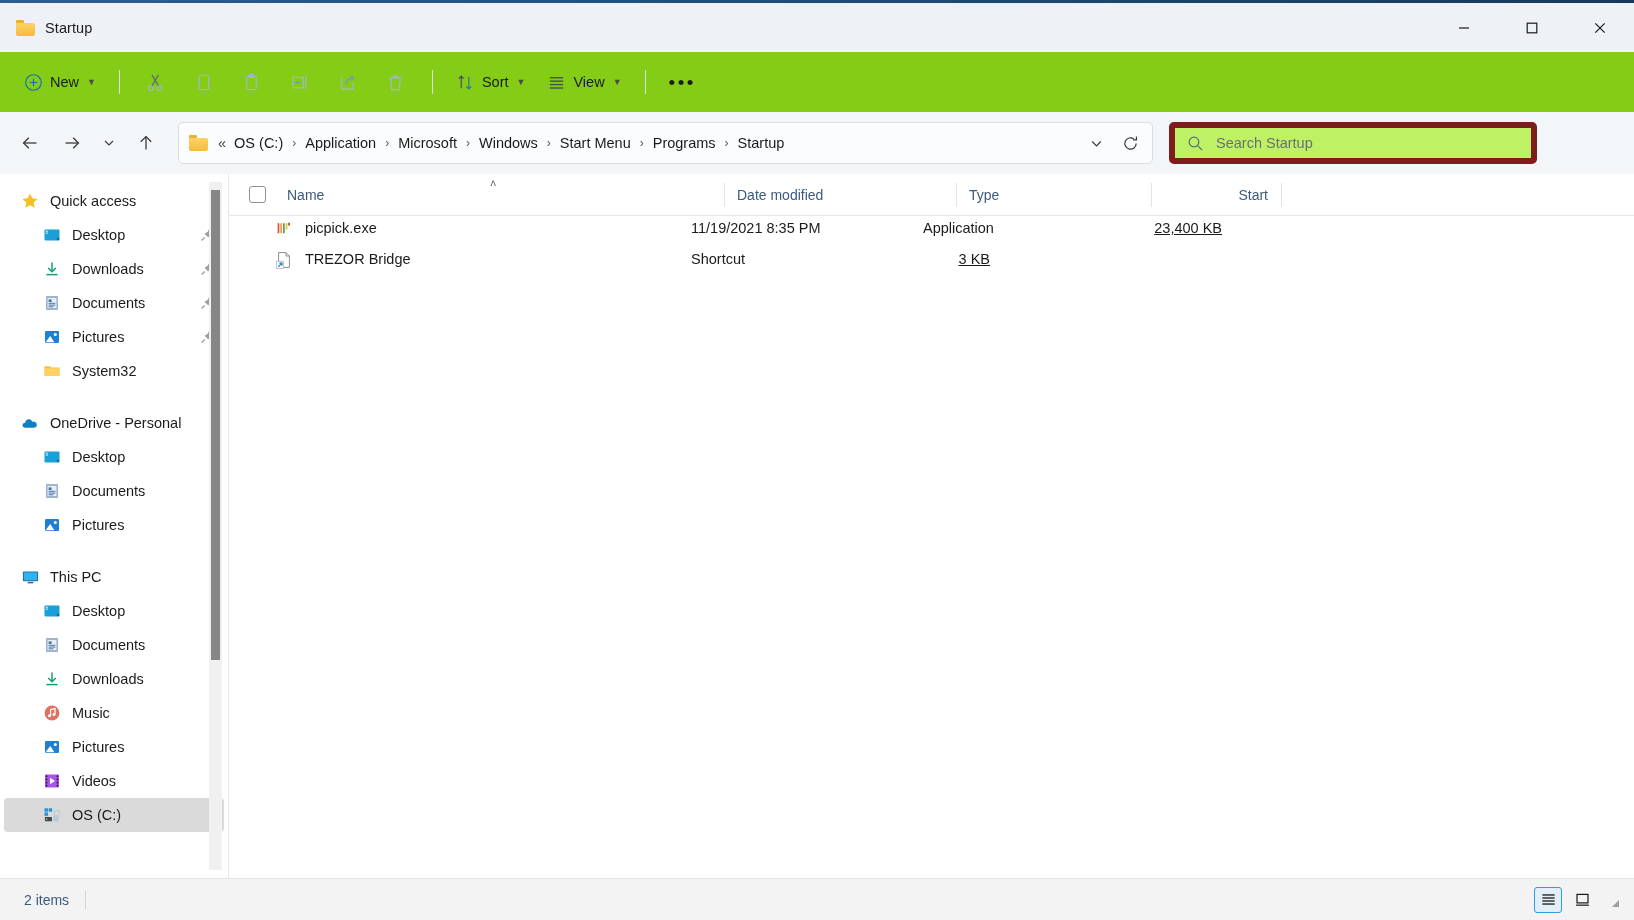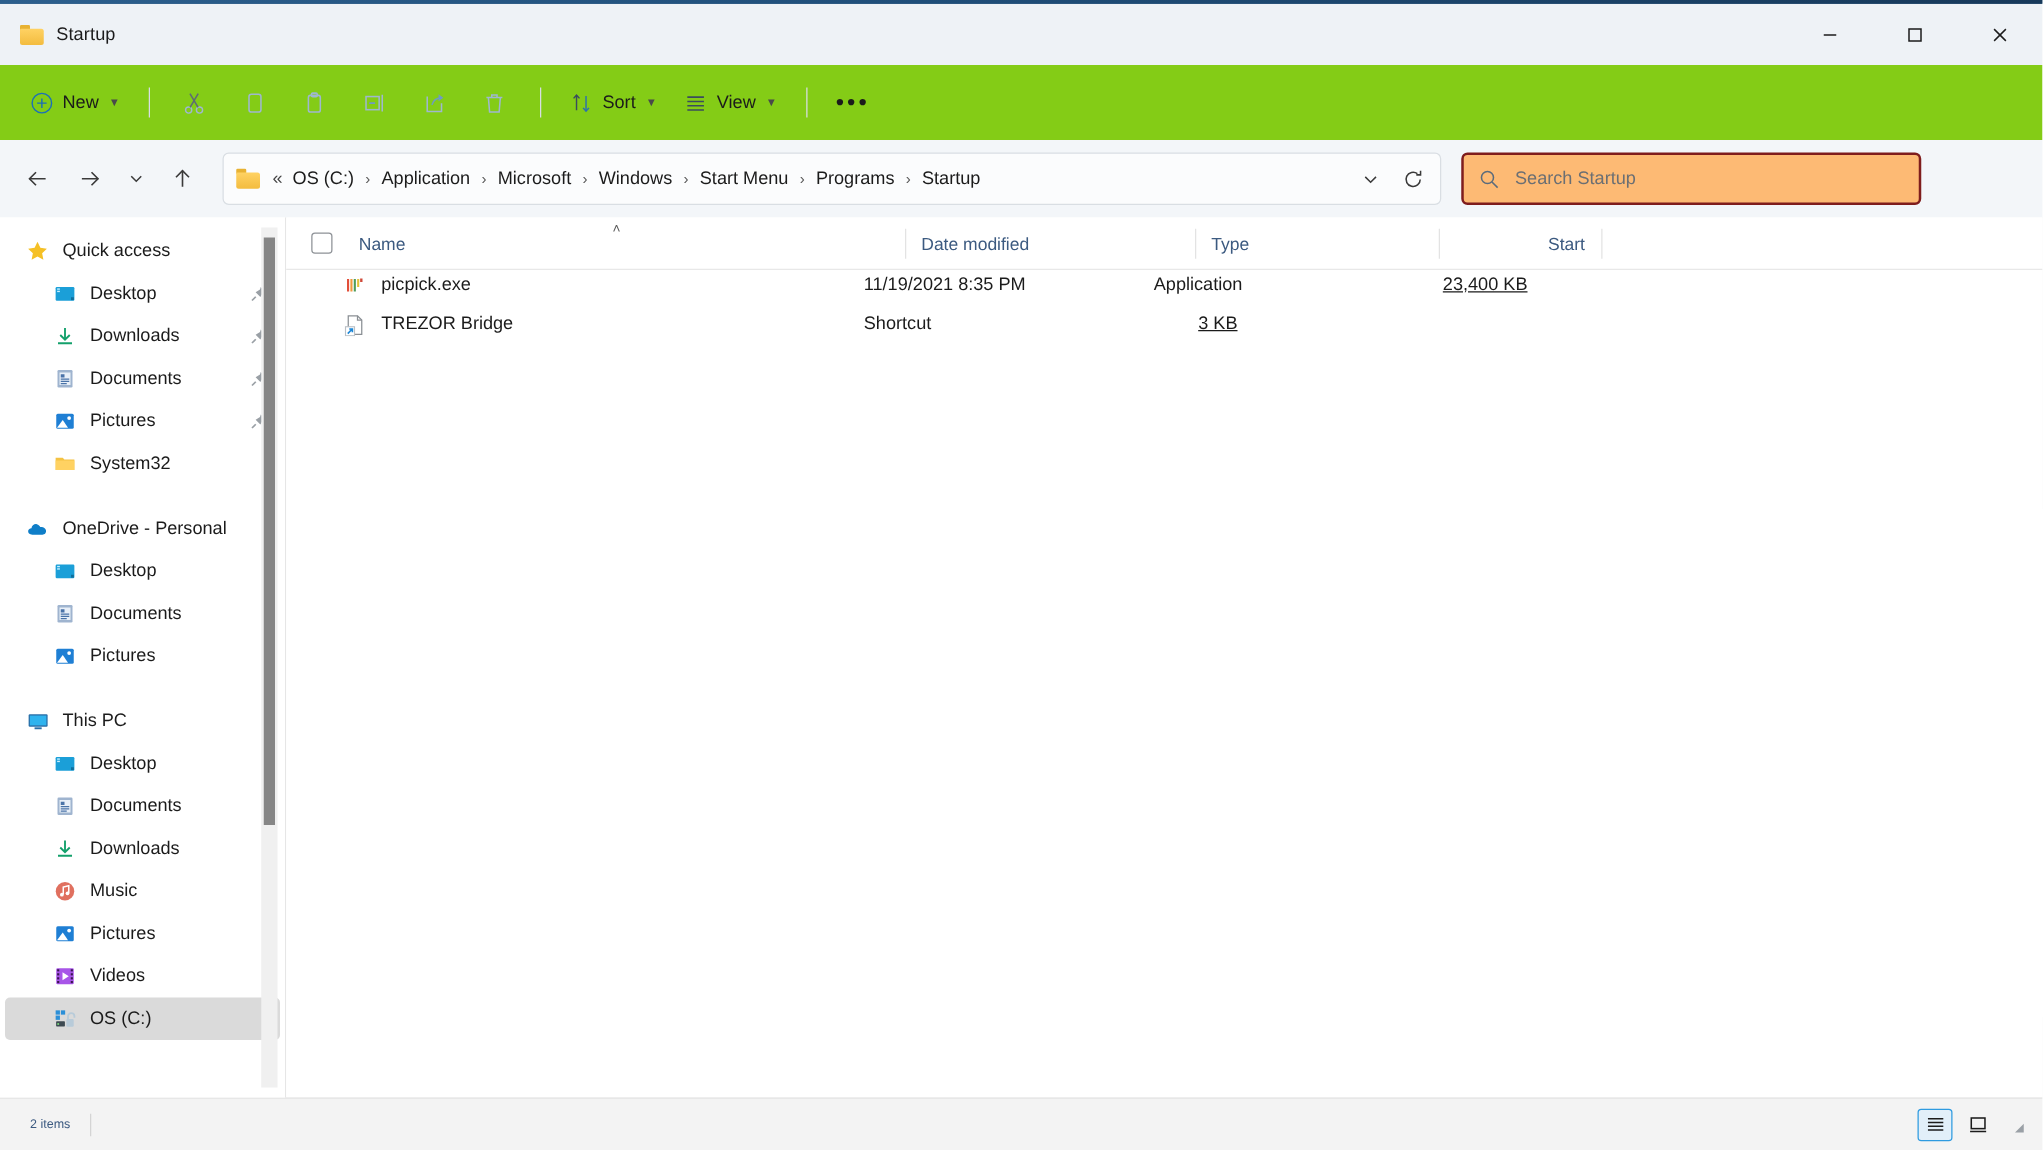--- a/index.html
+++ b/index.html
@@ -98,21 +98,21 @@
   .crumb {
     font-size: 14.5px; color: #1b1b1b; padding: 4px 6px; border-radius: 4px; white-space: nowrap;
   }
   .crumb-sep { color:#5a5a5a; font-size: 12px; padding: 0 3px; user-select:none; }
   .ab-right { display:flex; align-items:center; margin-left:auto; gap:2px; }
   .ab-iconbtn { width: 32px; height: 32px; display:flex;align-items:center;justify-content:center;
      border-radius:4px; color:#3a3a3a;}
 
   .searchbox {
     width: 368px; height: 42px; margin-left: 14px; flex: 0 0 368px;
-    background: #fdba74; border: 2px solid #7f1d1d; border-radius: 5px;
+    background: #bef264; border: 6px solid #7f1d1d; border-radius: 5px;
     display:flex; align-items:center; padding: 0 12px; gap: 12px;
   }
   .search-ph { font-size: 14.5px; color: #6b6f73; }
 
   
   .body-area { flex: 1 1 auto; display: flex; min-height: 0; background:#fff; }
 
   
   .sidebar {
     width: 228px; flex: 0 0 228px; background: #ffffff;
@@ -179,21 +179,21 @@
   .c-size { width: 130px; flex: 0 0 130px; padding-right: 14px; justify-content: flex-end; text-decoration: underline; }
 
   .file-ico { width: 20px; height: 20px; flex:0 0 20px; position: relative; }
 
   
   .statusbar {
     height: 42px; flex: 0 0 42px; background: #f3f3f3;
     border-top: 1px solid #e4e4e4;
     display: flex; align-items: center; padding: 0 14px;
   }
-  .status-text { font-size: 10px; color: #3c5a80; padding-left: 10px; }
+  .status-text { font-size: 14px; color: #3c5a80; padding-left: 10px; }
   .status-sep { width:1px; height:18px; background:#d4d4d4; margin-left:16px; }
   .view-toggles { margin-left: auto; display:flex; gap: 6px; align-items:center; }
   .vt {
     width: 28px; height: 26px; display:flex; align-items:center; justify-content:center;
     border-radius: 3px; border: 1px solid transparent;
   }
   .vt.active { background: #e2eff9; border-color: #2f9be0; }
   .resize-grip { width: 12px; height: 12px; margin-left: 6px; }
 </style>
 </head>

